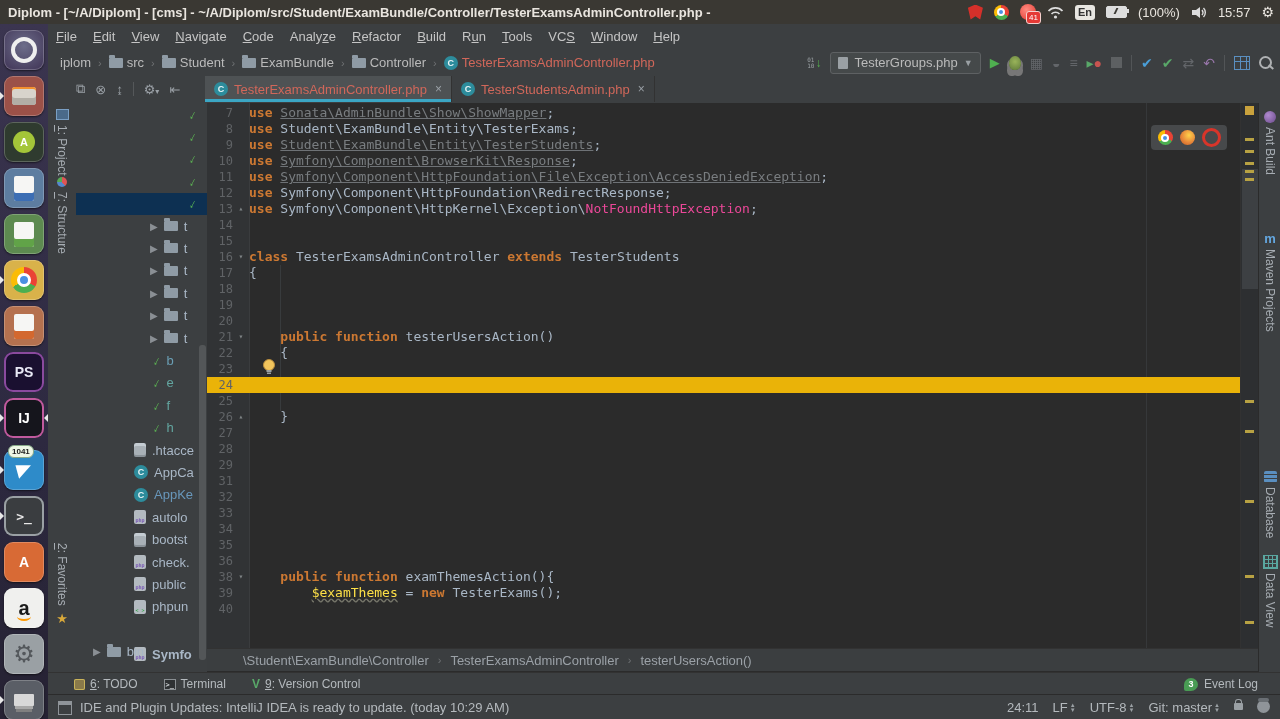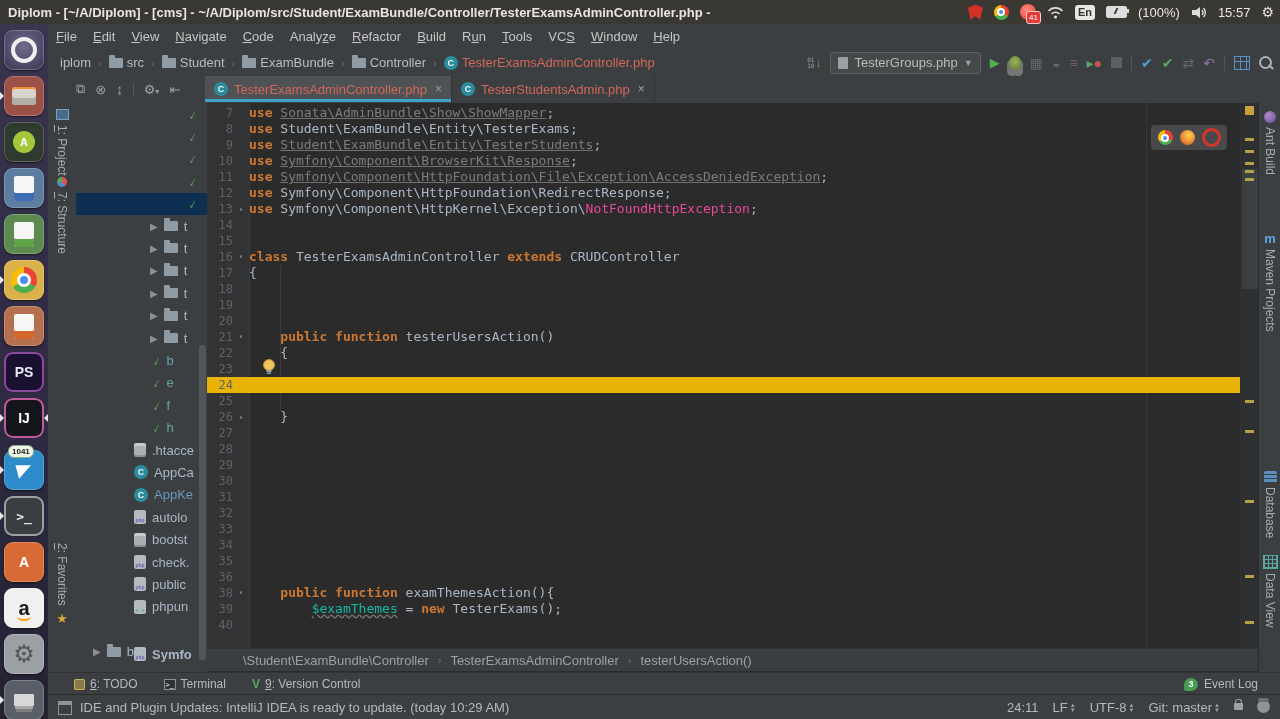--- a/index.html
+++ b/index.html
@@ -138,21 +138,21 @@
   #gutter-bg{position:absolute;left:0;top:0;width:42px;height:545px;background:#313335;border-right:1px solid #3a3c3e}
   #code-lines{position:absolute;left:0;top:2px;width:1033px}
   .crow{display:flex;height:16px;font:13px/16px "DejaVu Sans Mono",monospace;white-space:pre;position:relative}
   .crow.caret-line{background:#eab308}
   .ln{width:26px;flex:none;text-align:right;color:#606366;font-size:12px;font-family:"DejaVu Sans Mono",monospace}
   .fold{width:16px;flex:none;text-align:center;color:#7f8486;font-size:8px;line-height:16px}
   .tk-k{color:#cc7832;font-weight:bold}
   .tk-d{color:#a9b7c6}
   .tk-u{color:#797d80;text-decoration:underline;text-decoration-color:#6e7276}
   .tk-l{color:#ec4899;text-decoration-color:#8a8f94}
-  .tk-w{color:#14b8a6;text-decoration:underline wavy;text-decoration-color:#76766a}
+  .tk-w{color:#fde047;text-decoration:underline wavy;text-decoration-color:#76766a}
   #indent-guide{position:absolute;left:73px;top:162px;width:1px;height:146px;background:#383b3d}
   #margin-guide{position:absolute;left:939px;top:0;width:1px;height:545px;background:#36383a}
   #bulb{position:absolute;left:55px;top:256px}
   #browser-popup{position:absolute;left:944px;top:22px;width:76px;height:25px;background:#47494b;border-radius:4px;
                  display:flex;align-items:center;justify-content:center;gap:7px}
   .ball-sm{width:15px;height:15px}.ball-sm::after{inset:3.5px;border-width:2px}
   .ff{width:15px;height:15px;border-radius:50%;background:radial-gradient(circle at 60% 35%,#ffd24a,#e8863a 55%,#c05a1f)}
   .op{width:13px;height:13px;border-radius:50%;border:3px solid #d8352a}
 
   
@@ -581,35 +581,34 @@
     <div id="code-lines">
         <div class="crow"><span class="ln">7</span><span class="fold"></span><span style="white-space: pre;"><span class="tk-k">use </span><span class="tk-u">Sonata\AdminBundle\Show\ShowMapper</span><span class="tk-d">;</span></span></div>
         <div class="crow"><span class="ln">8</span><span class="fold"></span><span style="white-space: pre;"><span class="tk-k">use </span><span class="tk-d">Student\ExamBundle\Entity\TesterExams;</span></span></div>
         <div class="crow"><span class="ln">9</span><span class="fold"></span><span style="white-space: pre;"><span class="tk-k">use </span><span class="tk-u">Student\ExamBundle\Entity\TesterStudents</span><span class="tk-d">;</span></span></div>
         <div class="crow"><span class="ln">10</span><span class="fold"></span><span style="white-space: pre;"><span class="tk-k">use </span><span class="tk-u">Symfony\Component\BrowserKit\Response</span><span class="tk-d">;</span></span></div>
         <div class="crow"><span class="ln">11</span><span class="fold"></span><span style="white-space: pre;"><span class="tk-k">use </span><span class="tk-u">Symfony\Component\HttpFoundation\File\Exception\AccessDeniedException</span><span class="tk-d">;</span></span></div>
         <div class="crow"><span class="ln">12</span><span class="fold"></span><span style="white-space: pre;"><span class="tk-k">use </span><span class="tk-d">Symfony\Component\HttpFoundation\RedirectResponse;</span></span></div>
         <div class="crow"><span class="ln">13</span><span class="fold">▴</span><span style="white-space: pre;"><span class="tk-k">use </span><span class="tk-d">Symfony\Component\HttpKernel\Exception\</span><span class="tk-l">NotFoundHttpException</span><span class="tk-d">;</span></span></div>
         <div class="crow"><span class="ln">14</span><span class="fold"></span><span style="white-space: pre;"></span></div>
         <div class="crow"><span class="ln">15</span><span class="fold"></span><span style="white-space: pre;"></span></div>
-        <div class="crow"><span class="ln">16</span><span class="fold">▾</span><span style="white-space: pre;"><span class="tk-k">class </span><span class="tk-d">TesterExamsAdminController </span><span class="tk-k">extends </span><span class="tk-d">CRUDController</span></span></div>
+        <div class="crow"><span class="ln">16</span><span class="fold">▾</span><span style="white-space: pre;"><span class="tk-k">class </span><span class="tk-d">TesterExamsAdminController </span><span class="tk-k">extends </span><span class="tk-d">TesterStudents</span></span></div>
         <div class="crow"><span class="ln">17</span><span class="fold"></span><span style="white-space: pre;"><span class="tk-d">{</span></span></div>
         <div class="crow"><span class="ln">18</span><span class="fold"></span><span style="white-space: pre;"></span></div>
         <div class="crow"><span class="ln">19</span><span class="fold"></span><span style="white-space: pre;"></span></div>
         <div class="crow"><span class="ln">20</span><span class="fold"></span><span style="white-space: pre;"></span></div>
         <div class="crow"><span class="ln">21</span><span class="fold">▾</span><span style="white-space: pre;"><span class="tk-d">    </span><span class="tk-k">public </span><span class="tk-k">function </span><span class="tk-d">testerUsersAction()</span></span></div>
         <div class="crow"><span class="ln">22</span><span class="fold"></span><span style="white-space: pre;"><span class="tk-d">    {</span></span></div>
         <div class="crow"><span class="ln">23</span><span class="fold"></span><span style="white-space: pre;"></span></div>
         <div class="crow caret-line"><span class="ln">24</span><span class="fold"></span><span style="white-space: pre;"></span></div>
         <div class="crow"><span class="ln">25</span><span class="fold"></span><span style="white-space: pre;"></span></div>
         <div class="crow"><span class="ln">26</span><span class="fold">▴</span><span style="white-space: pre;"><span class="tk-d">    }</span></span></div>
         <div class="crow"><span class="ln">27</span><span class="fold"></span><span style="white-space: pre;"></span></div>
         <div class="crow"><span class="ln">28</span><span class="fold"></span><span style="white-space: pre;"></span></div>
         <div class="crow"><span class="ln">29</span><span class="fold"></span><span style="white-space: pre;"></span></div>
-        <div class="crow"><span class="ln">30</span><span class="fold"></span><span style="white-space: pre;"></span></div>
         <div class="crow"><span class="ln">31</span><span class="fold"></span><span style="white-space: pre;"></span></div>
         <div class="crow"><span class="ln">32</span><span class="fold"></span><span style="white-space: pre;"></span></div>
         <div class="crow"><span class="ln">33</span><span class="fold"></span><span style="white-space: pre;"></span></div>
         <div class="crow"><span class="ln">34</span><span class="fold"></span><span style="white-space: pre;"></span></div>
         <div class="crow"><span class="ln">35</span><span class="fold"></span><span style="white-space: pre;"></span></div>
         <div class="crow"><span class="ln">36</span><span class="fold"></span><span style="white-space: pre;"></span></div>
         <div class="crow"><span class="ln">38</span><span class="fold">▾</span><span style="white-space: pre;"><span class="tk-d">    </span><span class="tk-k">public </span><span class="tk-k">function </span><span class="tk-d">examThemesAction(){</span></span></div>
         <div class="crow"><span class="ln">39</span><span class="fold"></span><span style="white-space: pre;"><span class="tk-d">        </span><span class="tk-w">$examThemes</span><span class="tk-d"> = </span><span class="tk-k">new </span><span class="tk-d">TesterExams();</span></span></div>
         <div class="crow"><span class="ln">40</span><span class="fold"></span><span style="white-space: pre;"></span></div>
       </div>

